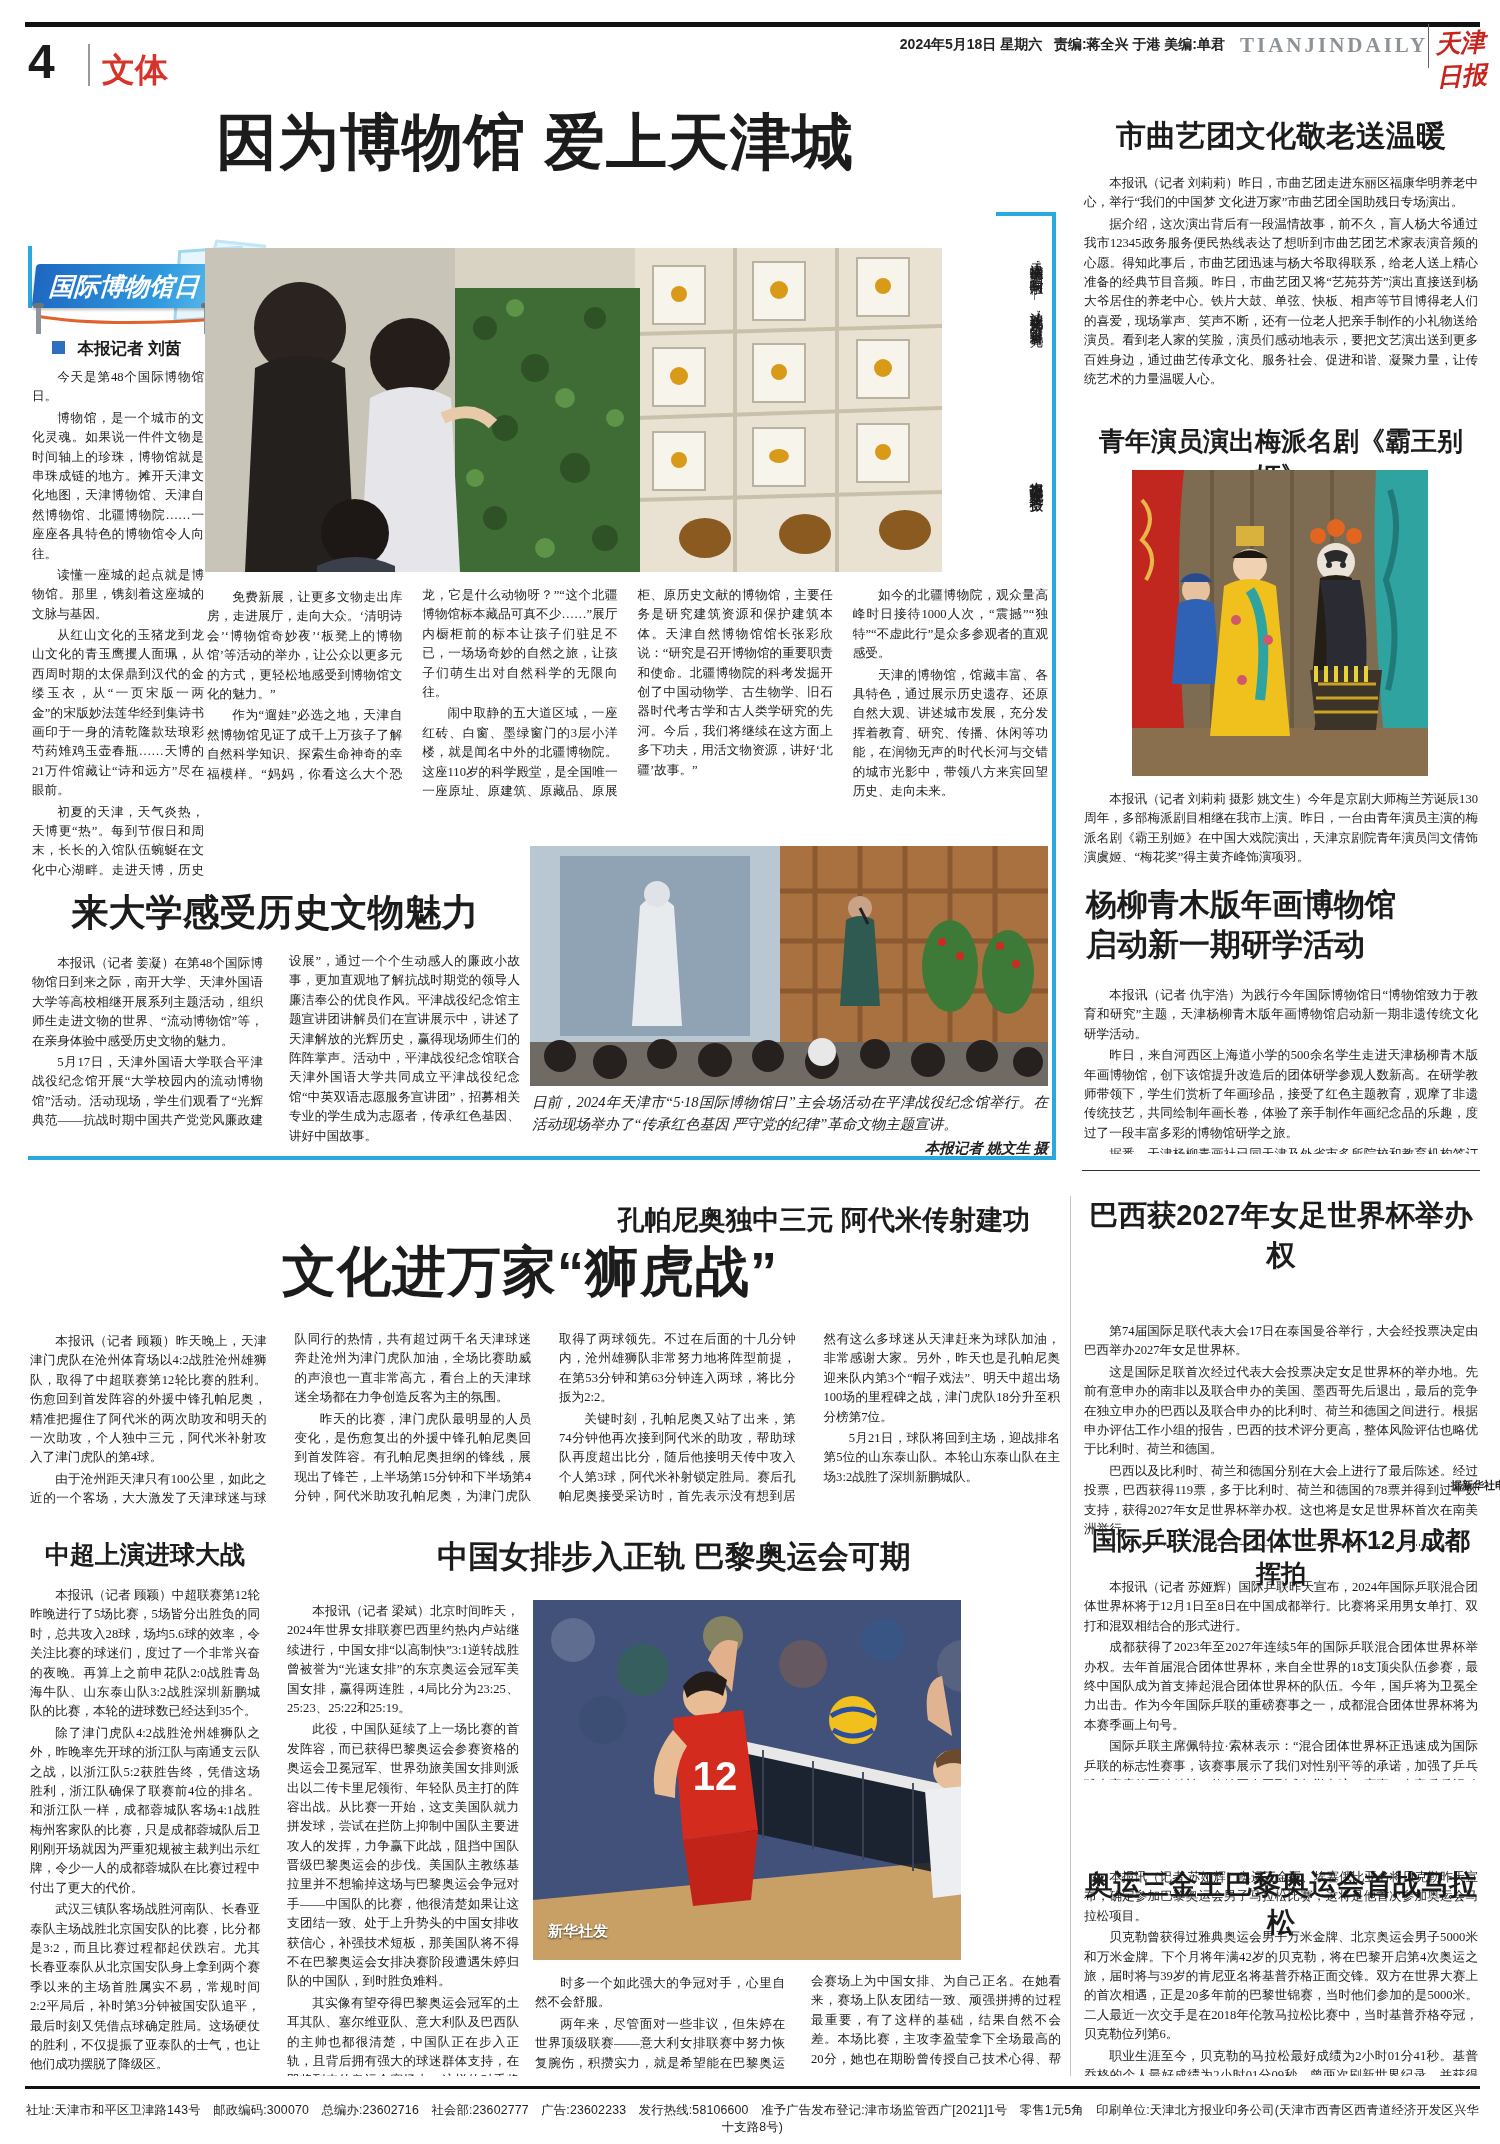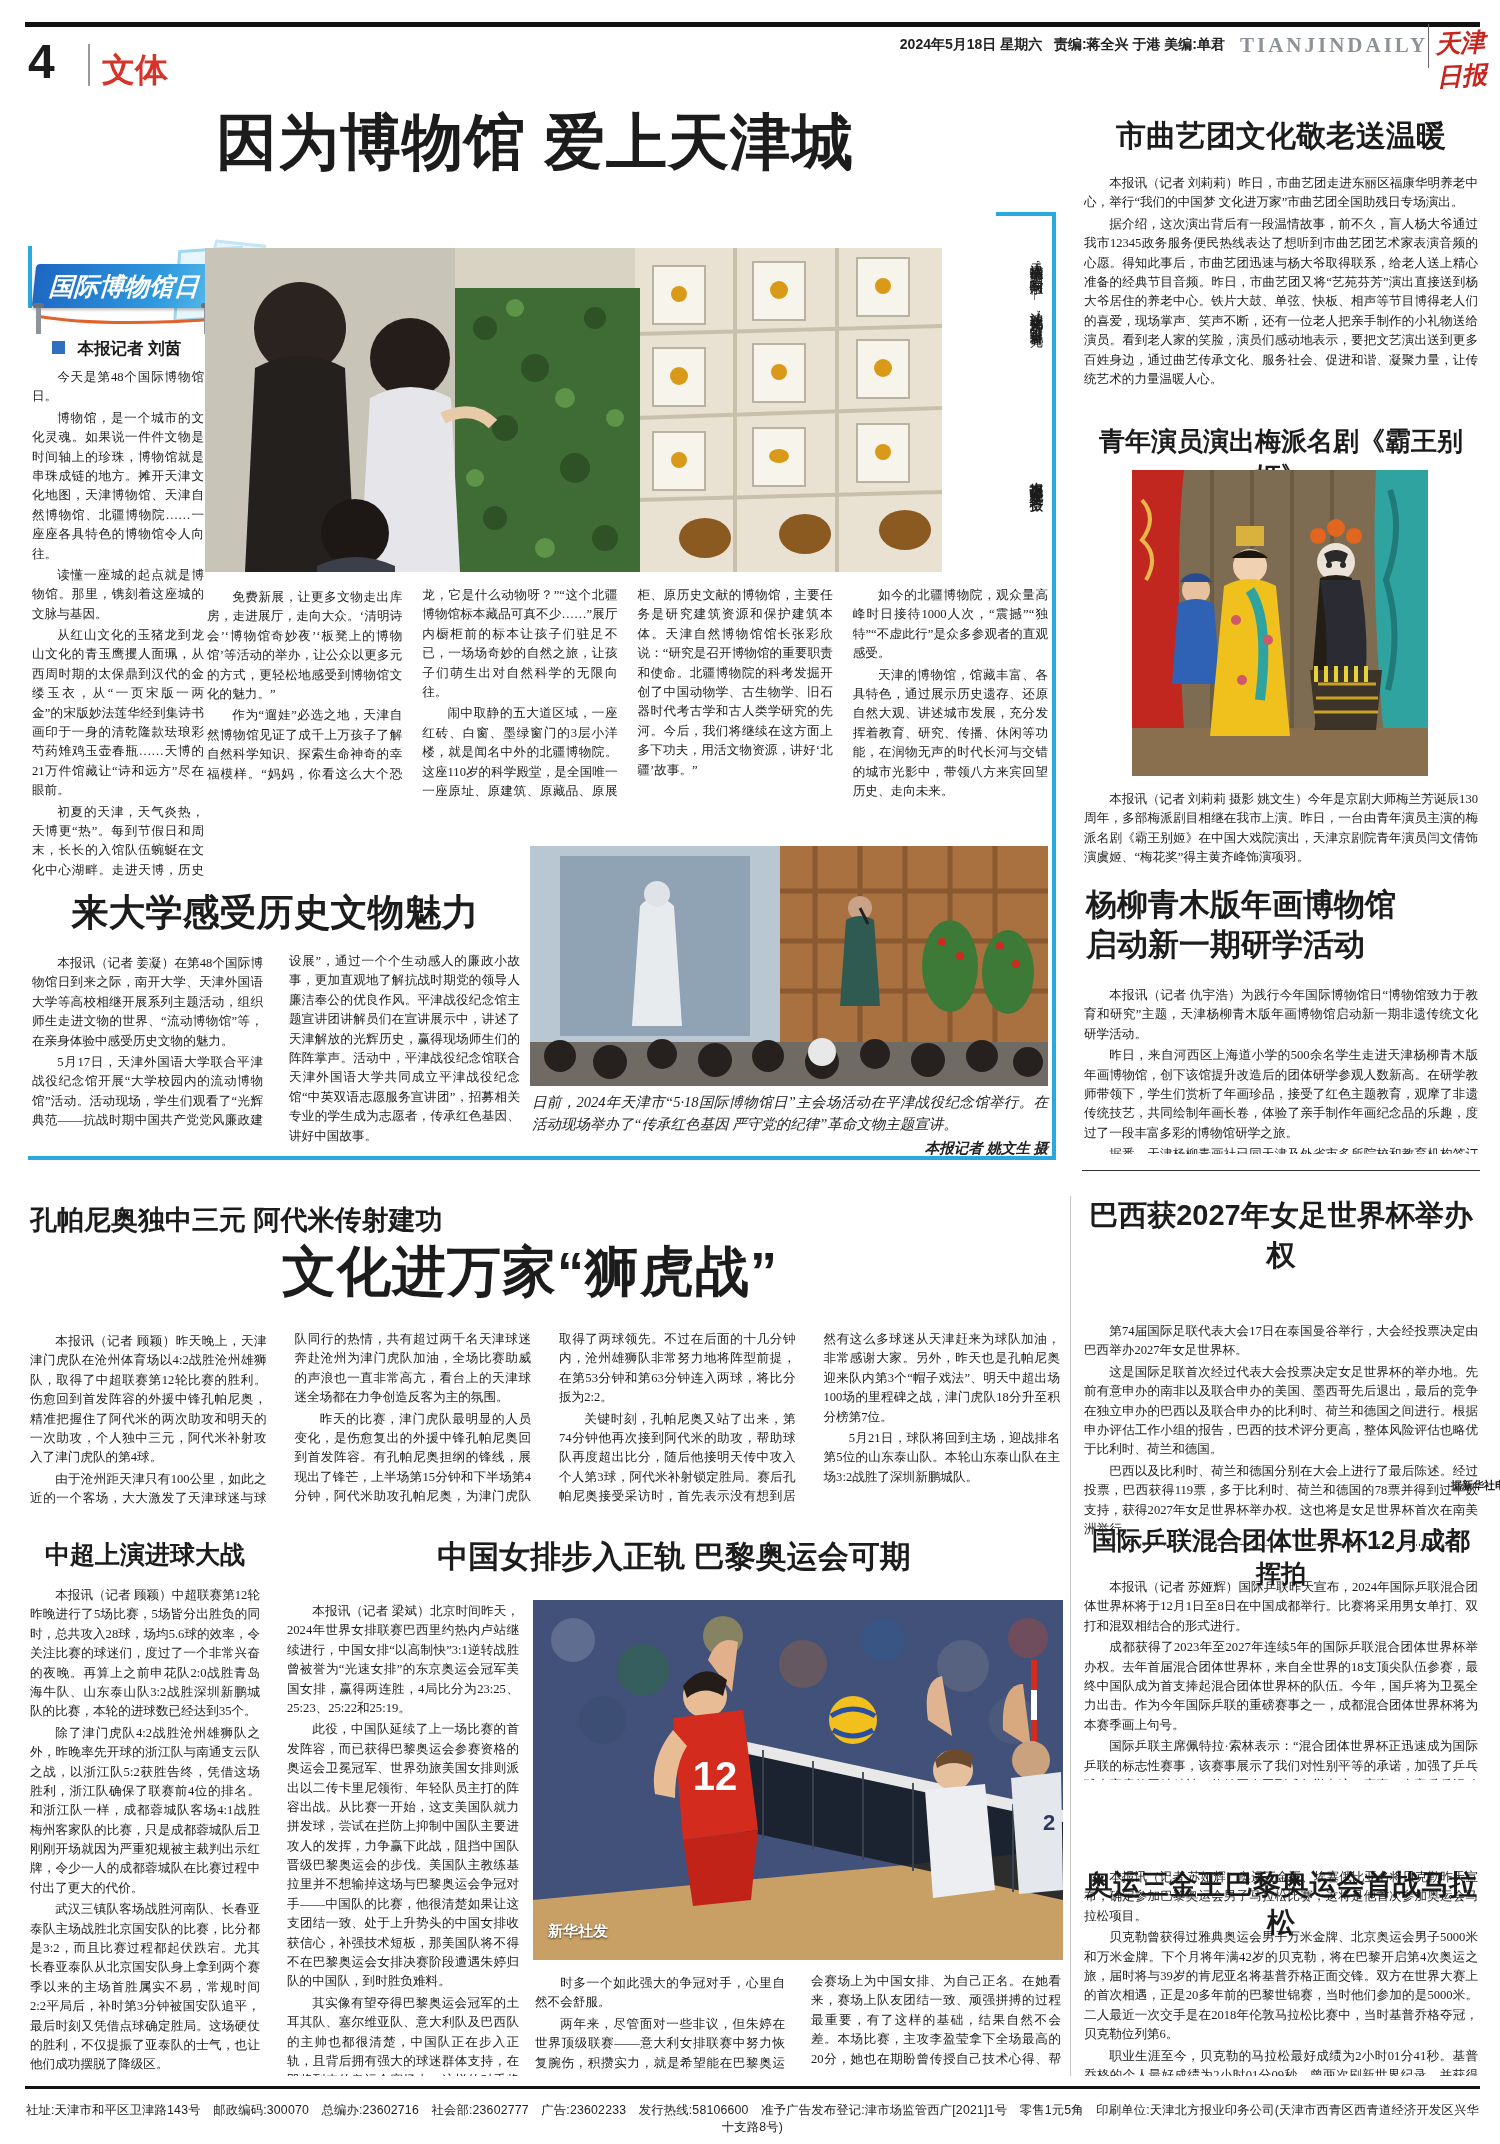--- a/index.html
+++ b/index.html
@@ -52,32 +52,32 @@
         font-weight:900;font-family:"Liberation Sans",sans-serif;}
   .campus-body{position:absolute;left:30px;top:952px;width:492px;height:206px;column-count:2;column-gap:22px;}
   .photo2{left:530px;top:846px;width:518px;height:240px;}
   .photo2-cap{position:absolute;left:532px;top:1092px;width:516px;font-size:14.5px;font-style:italic;
         line-height:1.5;text-align:justify;color:#222;}
   .photo2-credit{text-align:right;font-weight:bold;font-style:italic;margin-top:2px;}
 
   .blue{background:#2aa9df;position:absolute;}
 
   
-  .kicker{position:absolute;left:30px;top:1202px;width:1000px;text-align:left;font-size:27px;
+  .kicker{position:absolute;left:30px;top:1202px;width:1000px;text-align:right;font-size:27px;
         font-weight:900;font-family:"Liberation Sans",sans-serif;}
   .fb-headline{position:absolute;left:30px;top:1236px;width:1000px;text-align:center;font-size:54px;
         font-weight:900;font-family:"Liberation Sans",sans-serif;letter-spacing:1px;}
   .fb-body{position:absolute;left:28px;top:1330px;width:1034px;height:198px;column-count:4;column-gap:24px;}
   .csl-headline{position:absolute;left:26px;top:1538px;width:238px;text-align:center;font-size:25px;
         font-weight:900;font-family:"Liberation Sans",sans-serif;}
   .csl-body{position:absolute;left:28px;top:1584px;width:234px;height:492px;}
   .vb-headline{position:absolute;left:285px;top:1536px;width:778px;text-align:center;font-size:31px;
         font-weight:900;font-family:"Liberation Sans",sans-serif;}
   .vb-left{position:absolute;left:285px;top:1600px;width:236px;height:476px;}
-  .photo4{left:533px;top:1600px;width:530px;height:360px;}
+  .photo4{left:533px;top:1600px;width:428px;height:360px;}
   .vb-bottom{position:absolute;left:533px;top:1972px;width:530px;height:104px;column-count:2;column-gap:22px;}
   .vb-credit{position:absolute;left:548px;top:1922px;color:#fff;font-weight:bold;font-size:15px;
         font-family:"Liberation Sans",sans-serif;text-shadow:0 1px 2px rgba(0,0,0,.7);}
 
   
   .sb-h{position:absolute;left:1082px;width:398px;text-align:center;font-weight:900;
         font-family:"Liberation Sans",sans-serif;}
   .sb-b{position:absolute;left:1082px;width:398px;}
   .photo3{left:1132px;top:470px;width:296px;height:306px;}
   .sb-credit{position:absolute;left:1108px;width:398px;text-align:right;font-weight:bold;font-size:11px;}

